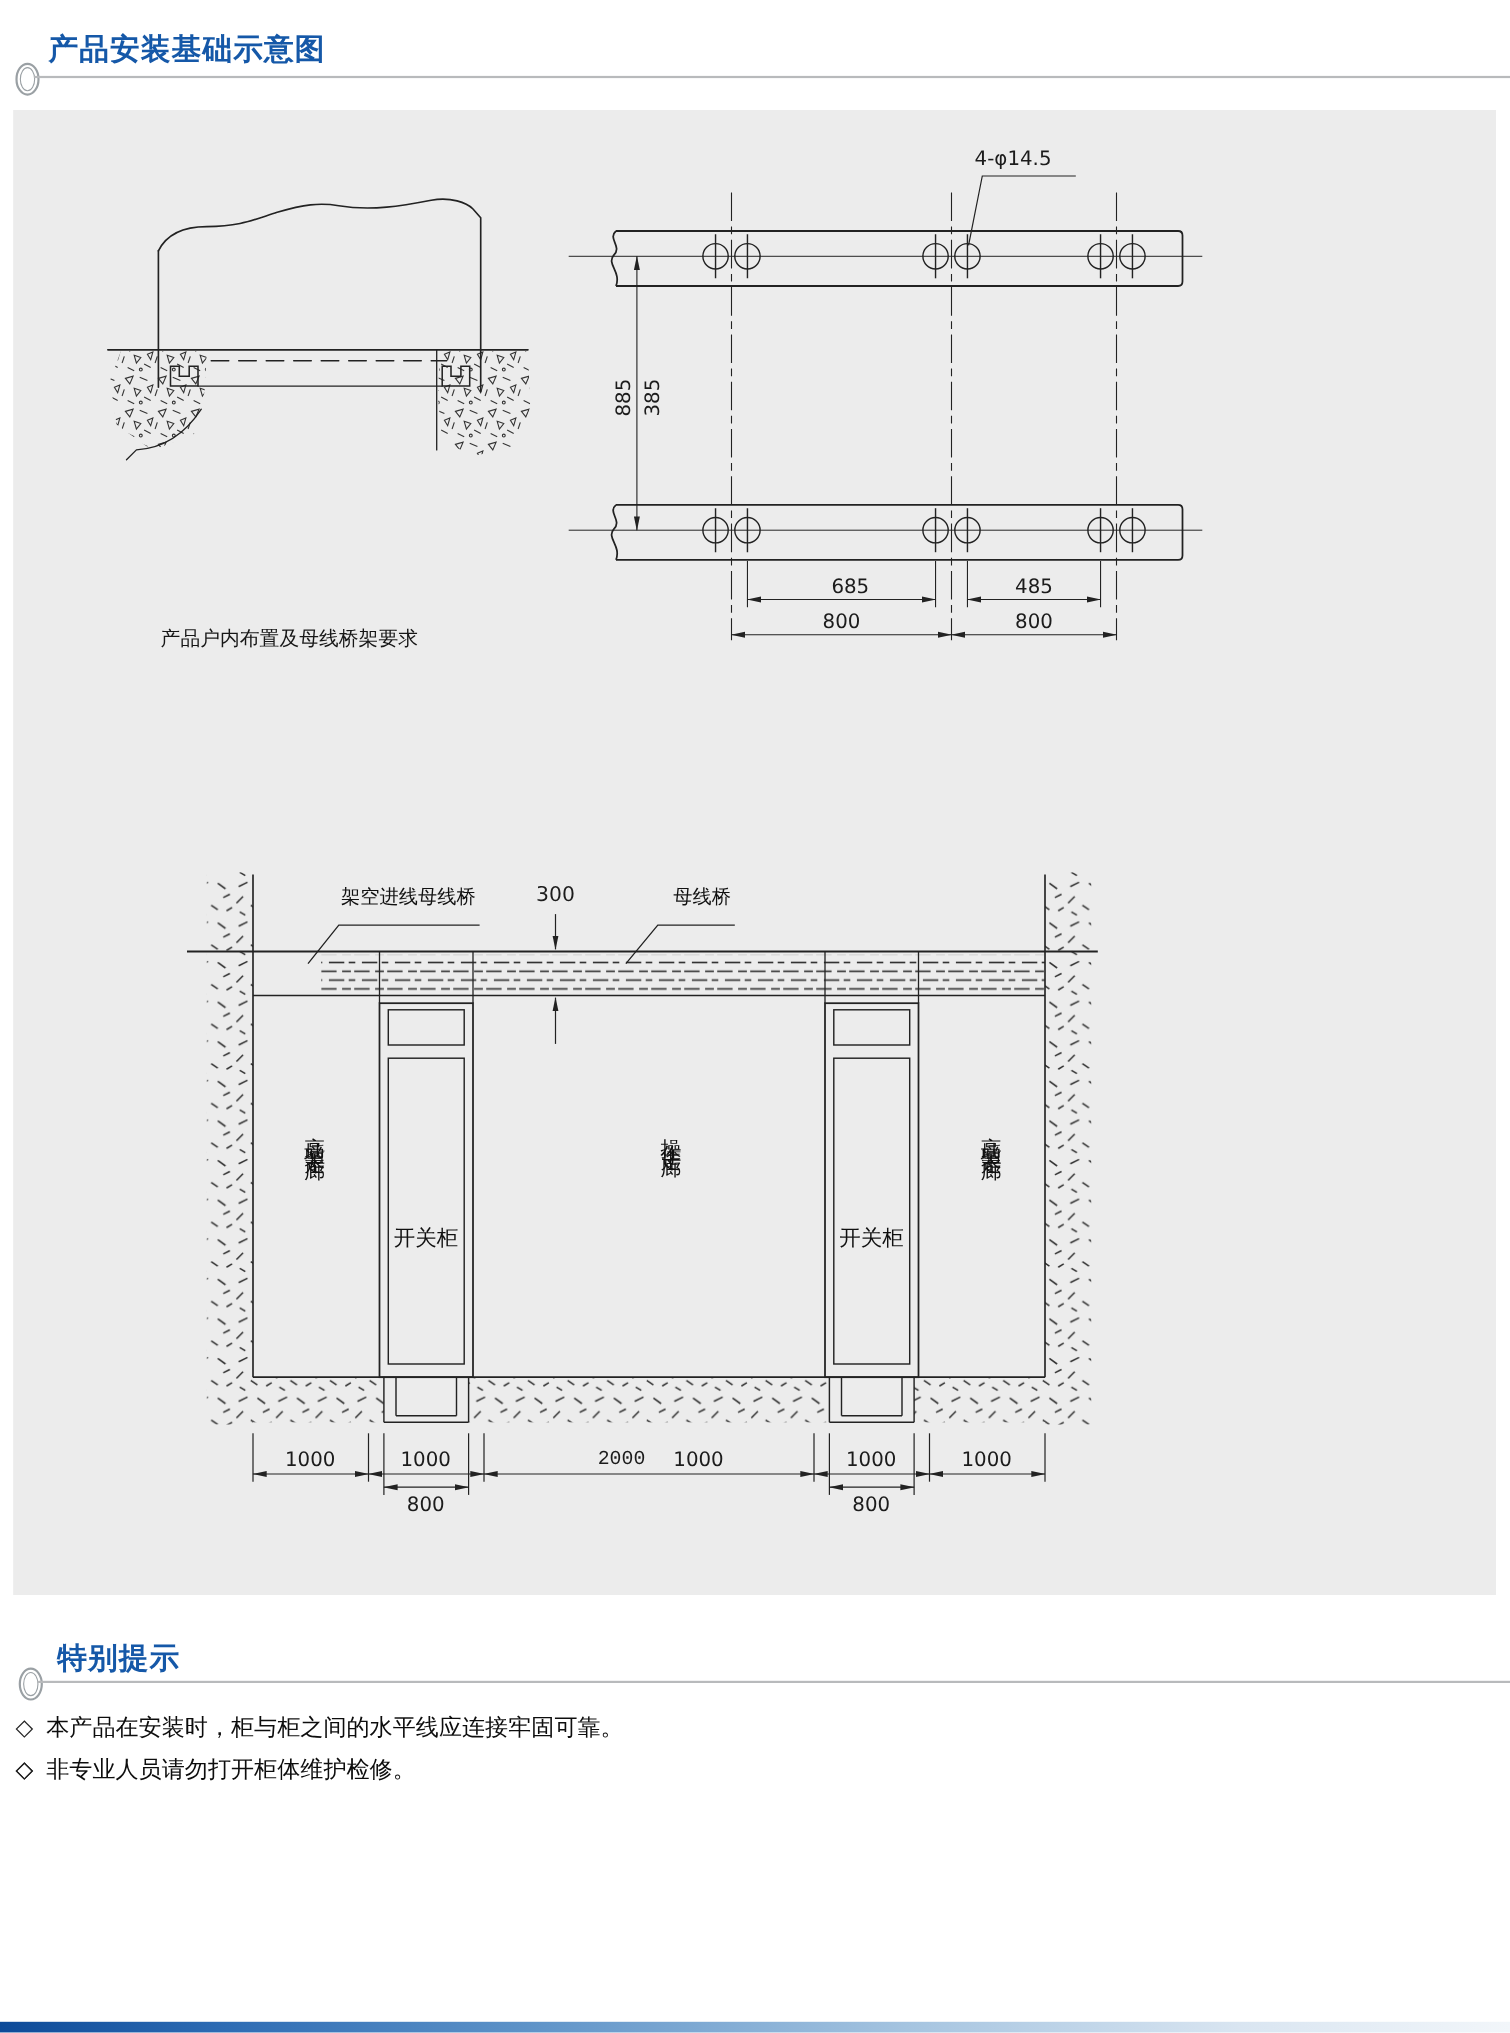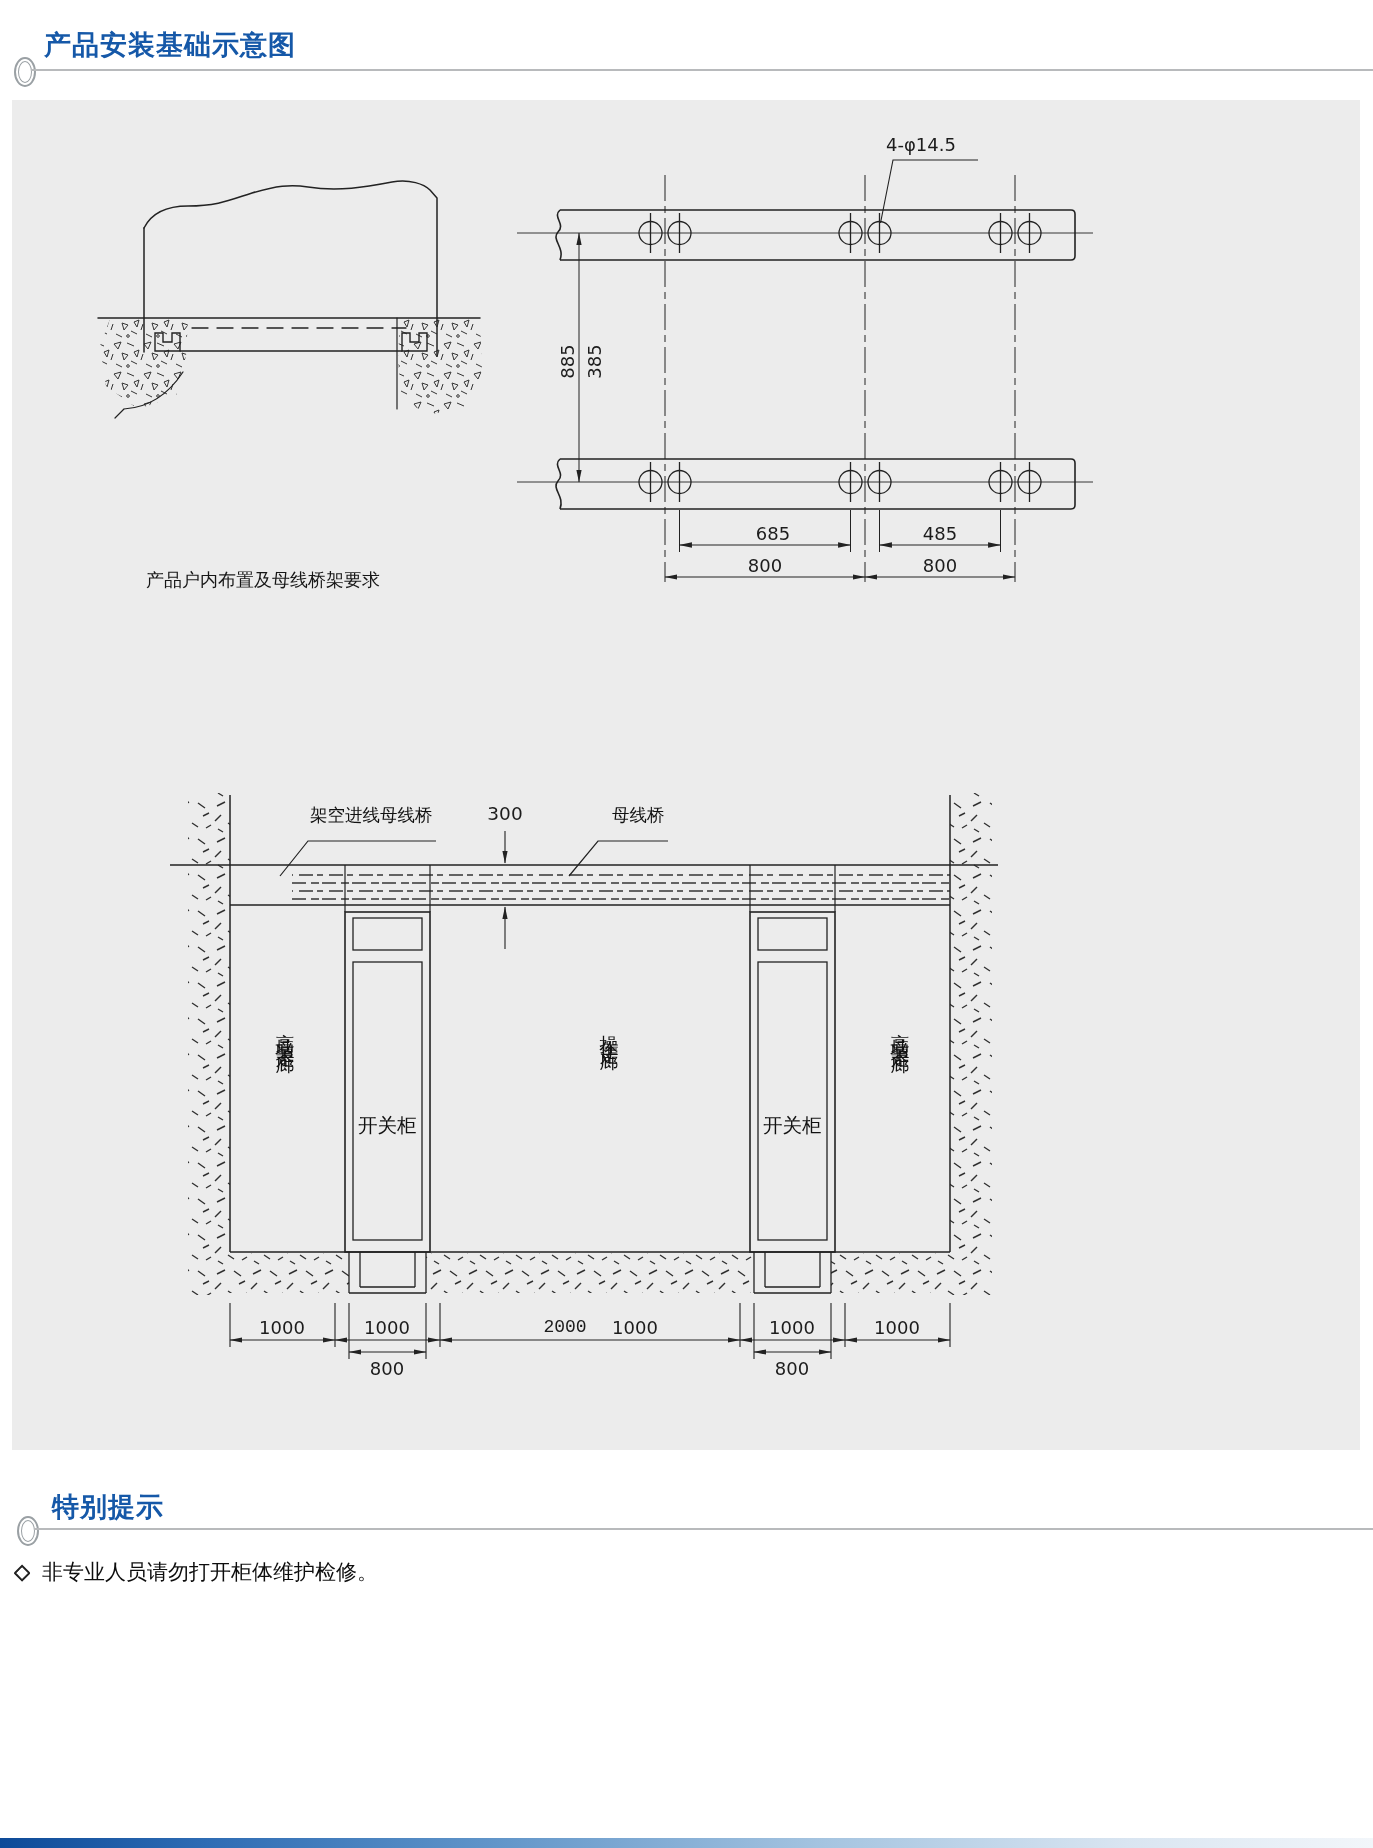--- a/index.html
+++ b/index.html
@@ -253,20 +253,21 @@
     <div class="dim" style="left:750px;top:1258px;">800</div>
   </div>
 
   <div class="ring" style="left:17px;top:1516px;"></div>
   <div class="sec-title" style="left:52px;top:1489px;">特别提示</div>
   <div class="sec-line" style="left:34px;top:1528px;width:1339px;"></div>
 
   <ul class="notice-list">
     <li>
       <span class="diamond">◇</span>
+      <span>本产品在安装时，柜与柜之间的水平线应连接牢固可靠。</span>
     </li>
     <li>
       <span class="diamond">◇</span>
     </li>
     <li>
       <span class="diamond">◇</span>
       <span>非专业人员请勿打开柜体维护检修。</span>
     </li>
   </ul>
 

